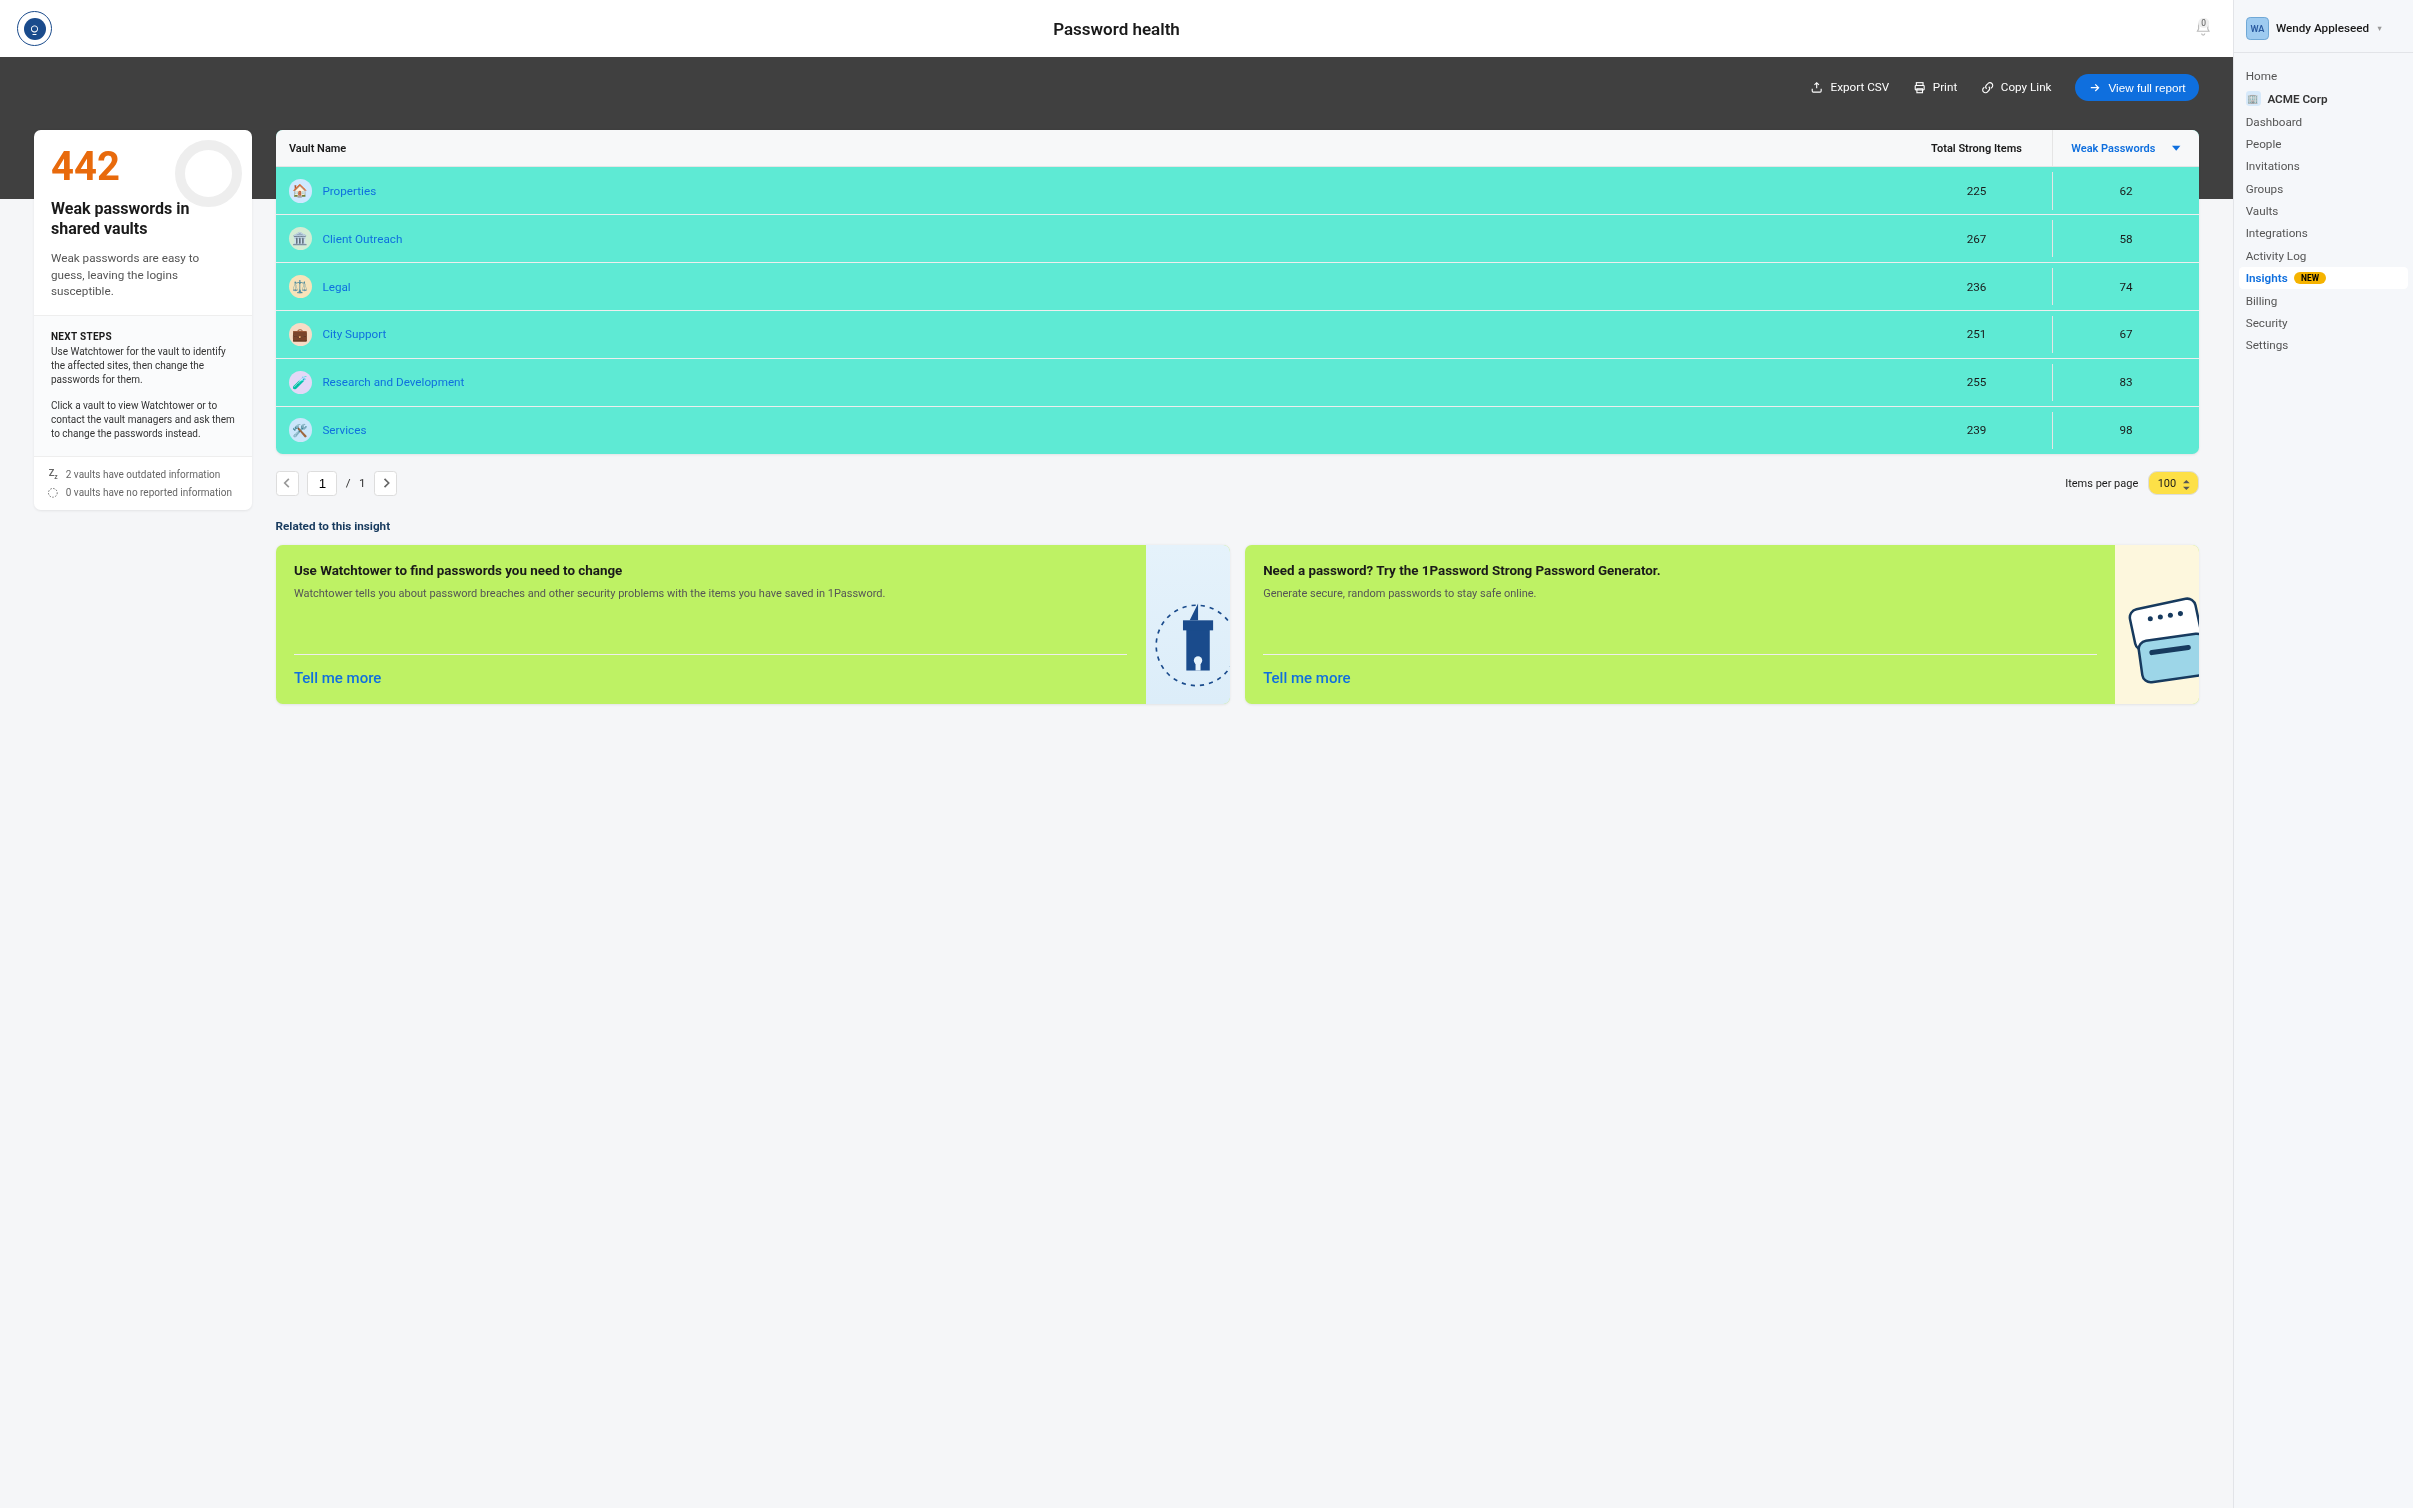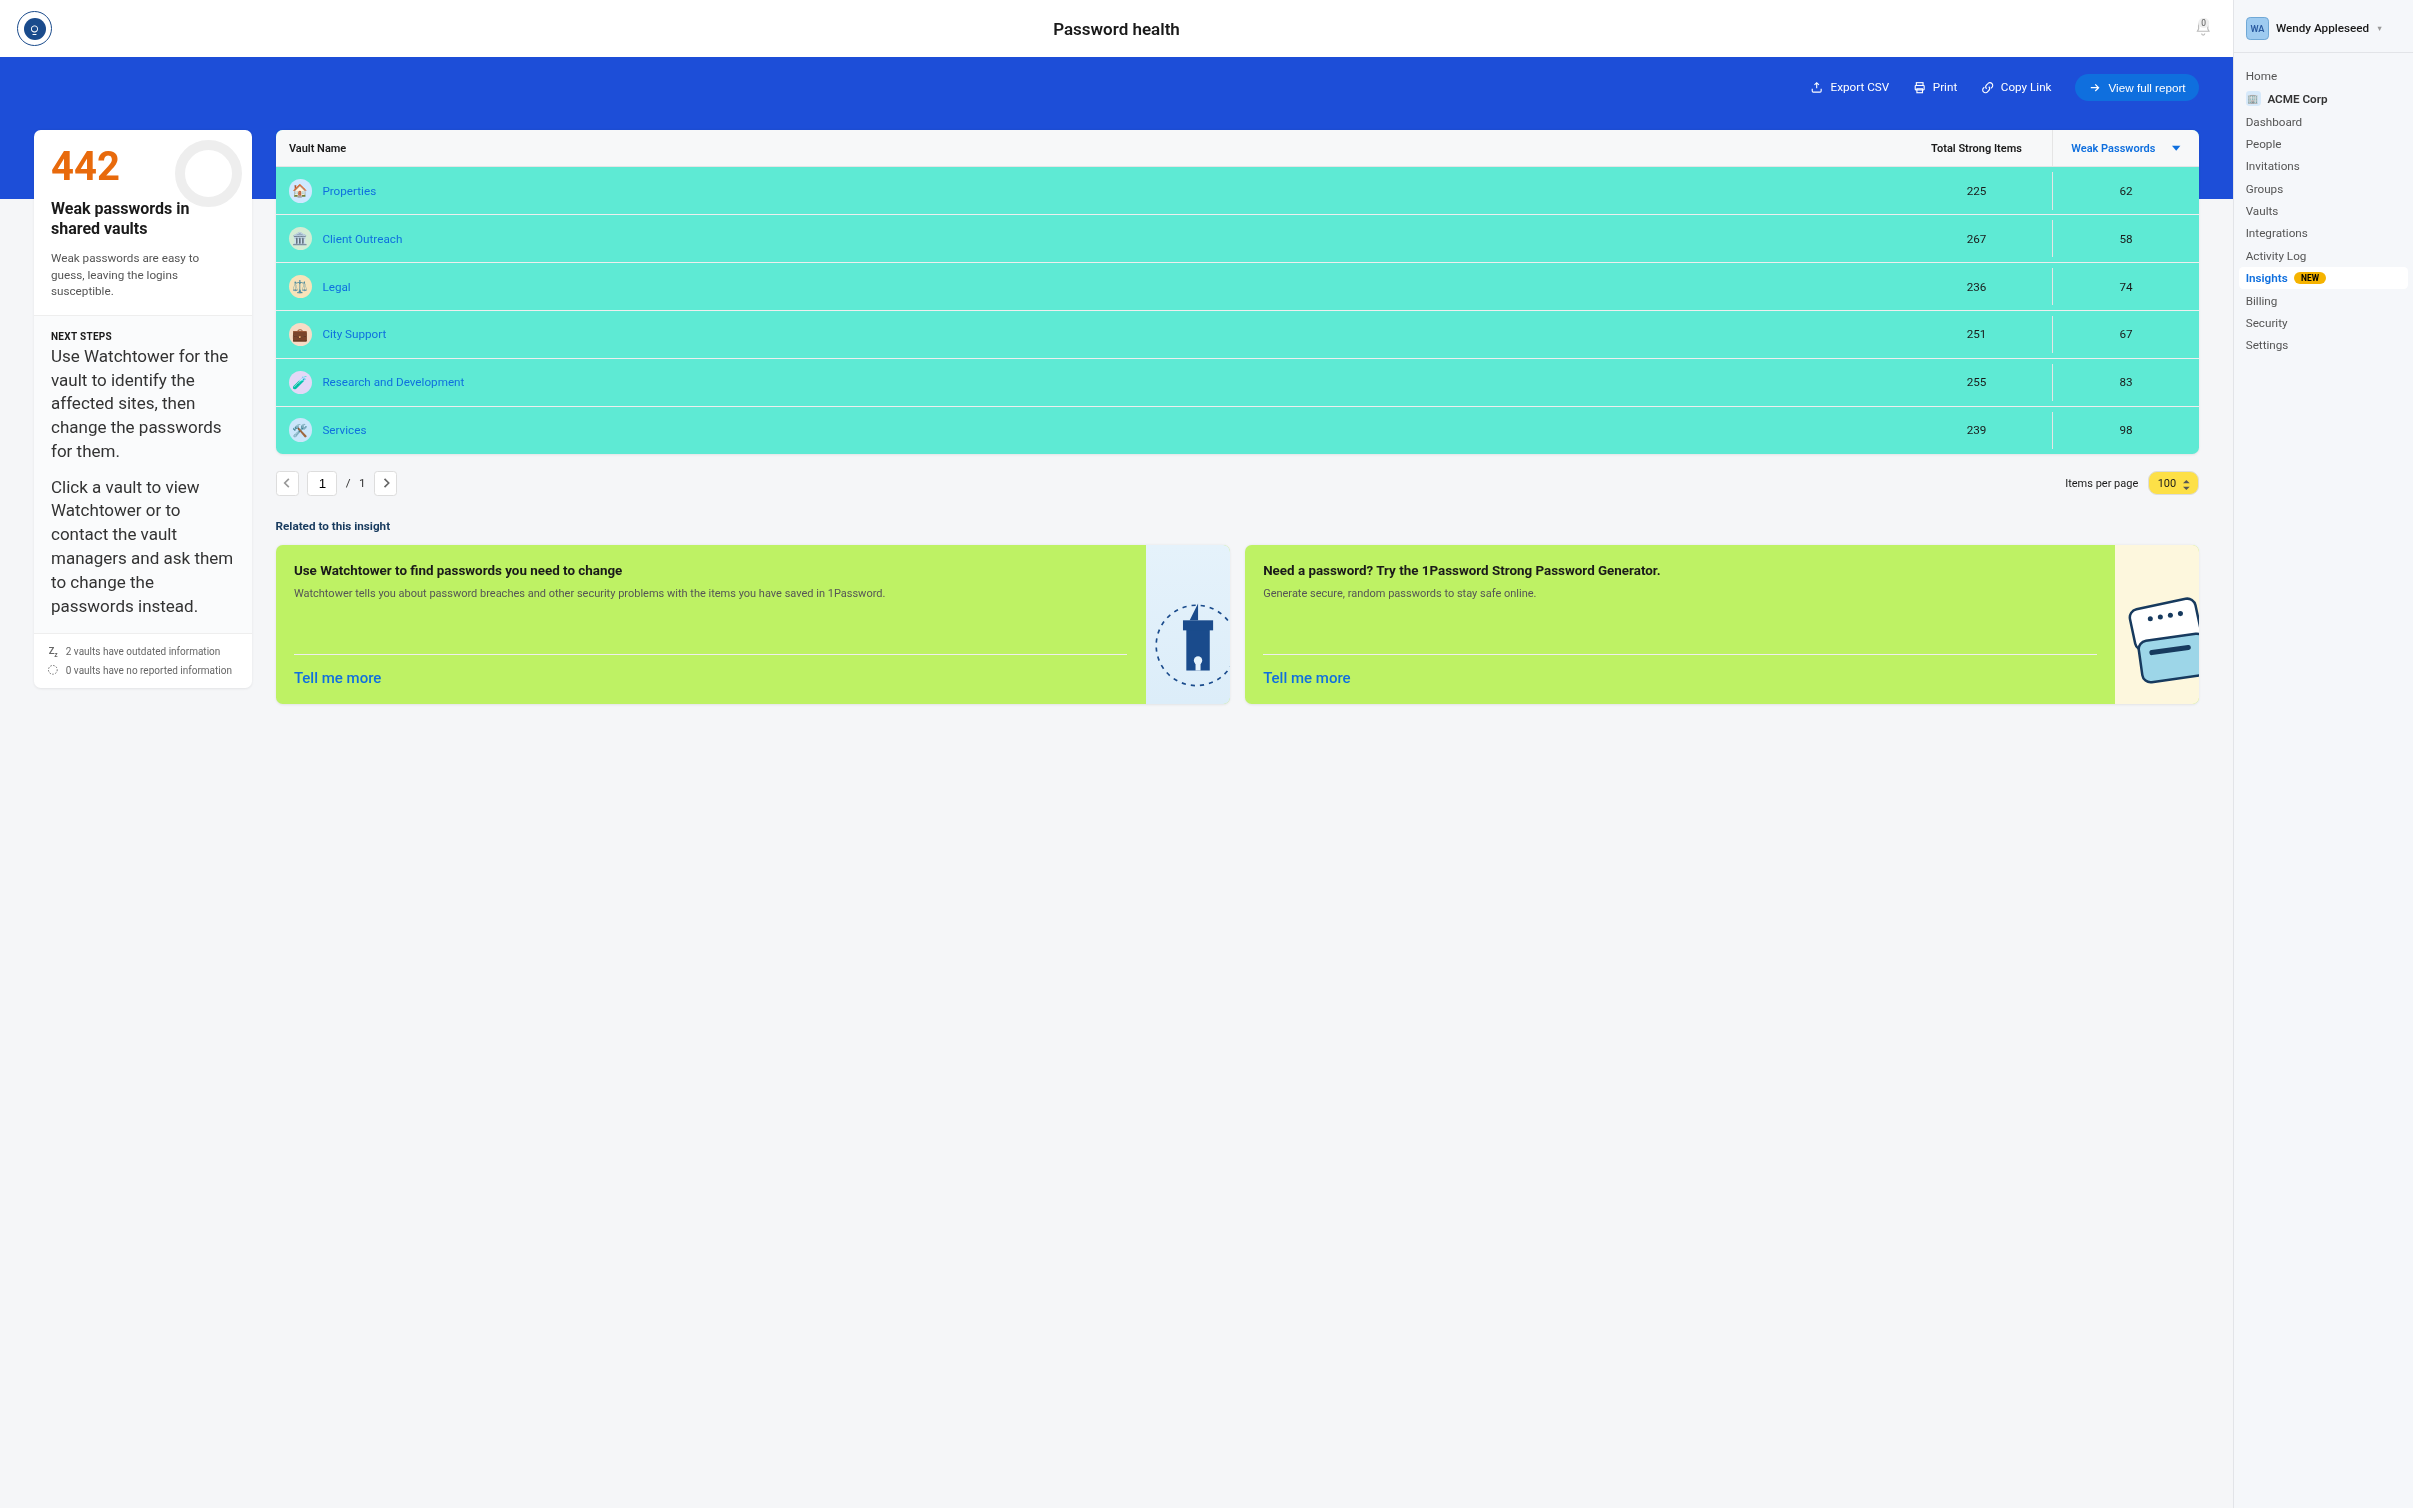--- a/index.html
+++ b/index.html
@@ -48,21 +48,21 @@
     display:flex; align-items:center; justify-content:center;
     color: #bbb;
     cursor: pointer;
   }
   .bell-badge {
     position:absolute; top:1.7px; left:50%; transform:translateX(-50%);
     background:#eee; color:#555; font-size:8.4px;
     border-radius:6.7px; padding:0 3.4px; line-height:10px;
   }
   .banner {
-    background: #1d4ed8;
+    background: #404040;
     height: 142px;
     padding: 17px 34px 0;
   }
   .action-row {
     display:flex; justify-content:flex-end; gap: 23.5px;
     align-items:center;
     margin-bottom: 15px;
   }
   .action-link {
     color: #fff; display:flex; align-items:center; gap:6.7px;
@@ -90,21 +90,21 @@
   .big-number { font-size:40px; font-weight:700; color:#e86a0c; line-height:1; }
   .ring {
     position:absolute; top:10px; right:10px;
     width:67px; height:67px; border-radius:50%;
     border: 10px solid #eee;
   }
   .summary-heading { font-size:16px; font-weight:700; margin-top:11.7px; line-height:1.25; }
   .summary-body { font-size:11.7px; color:#555; margin-top:11.7px; line-height:1.4; }
   .summary-mid { background:#fafbfc; padding:15px 17px; border-top:0.8px solid #eee; border-bottom:0.8px solid #eee;}
   .summary-mid-title { font-size:10px; font-weight:700; letter-spacing:0.3px; margin-bottom:3.4px;}
-  .summary-mid-text { font-size:17px; color:#333; line-height:1.4; }
+  .summary-mid-text { font-size:10px; color:#333; line-height:1.4; }
   .summary-mid-text + .summary-mid-text { margin-top:11.7px; }
   .summary-footer { padding: 11.7px 13.4px; font-size:10px; color:#666; }
   .footer-row { display:flex; align-items:center; gap:6.7px; margin-bottom:6.7px; }
   .footer-row:last-child{ margin-bottom:0;}
   .footer-icon { width:11.7px; height:11.7px; display:inline-flex; align-items:center; justify-content:center; }
 
   .table-col { flex:1; min-width:0; }
   .data-table {
     background:#5eead4; border-radius:6.7px; overflow:hidden;
     box-shadow:0 0.8px 2.5px rgba(0,0,0,0.08);

